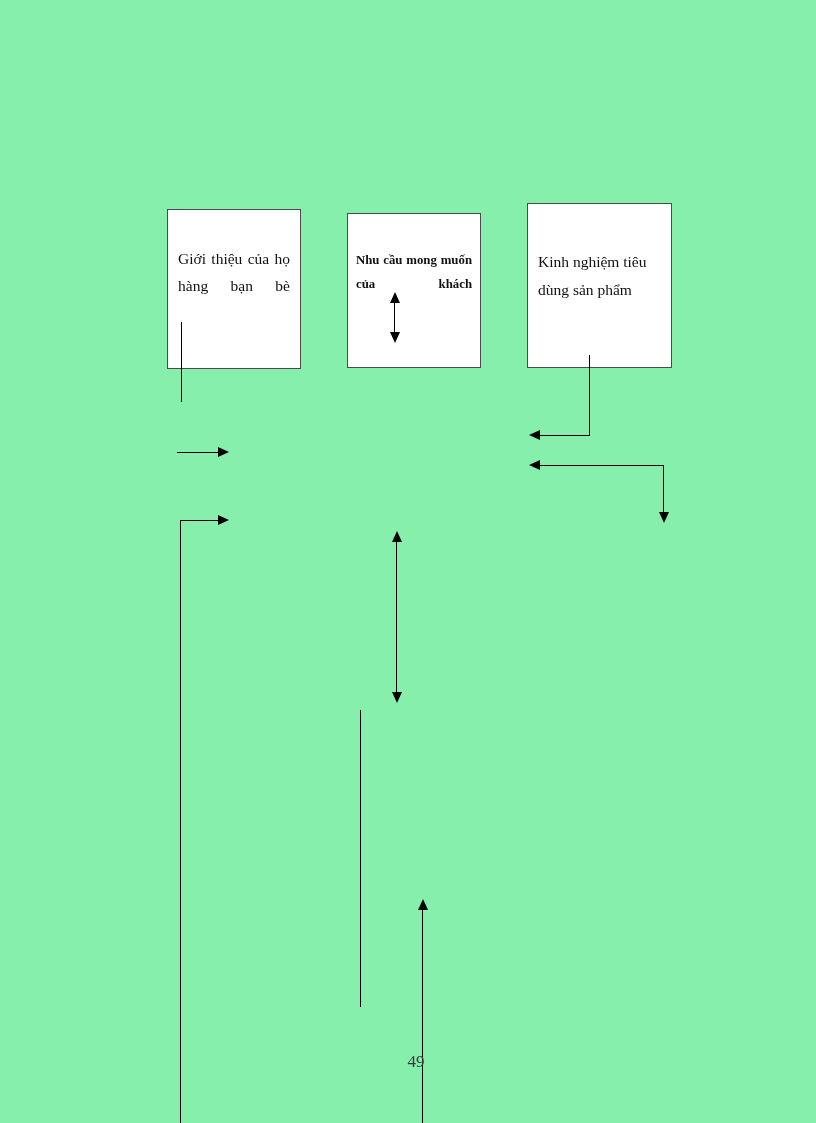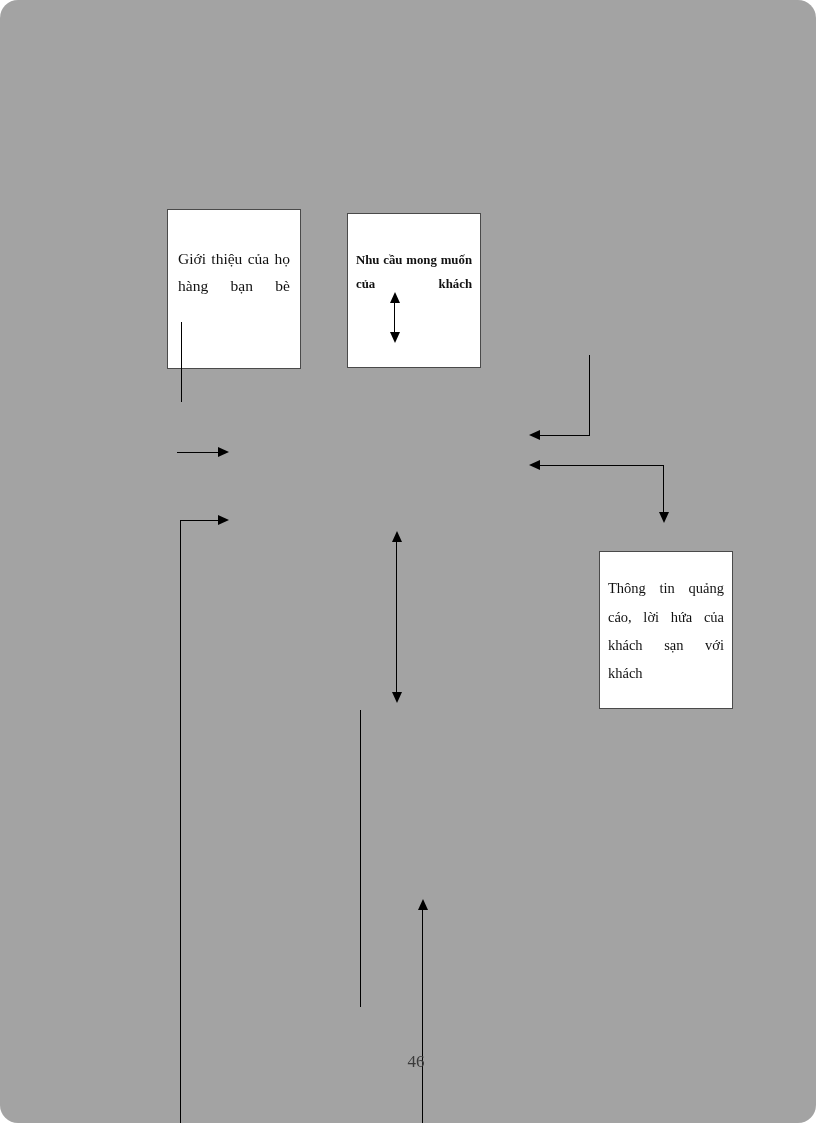--- a/index.html
+++ b/index.html
@@ -8,23 +8,22 @@
     background: #ffffff;
   }
   body {
     font-family: "Liberation Serif", "DejaVu Serif", serif;
     color: #000000;
   }
   #page {
     position: relative;
     width: 816px;
     height: 1123px;
-    background: #a3a3a3;
+    background: #86efac;
     overflow: hidden;
-    border-radius: 18px;
   }
   .node {
     position: absolute;
     box-sizing: border-box;
     border: 1px solid #4a4a4a;
     background: #ffffff;
     display: flex;
     align-items: flex-start;
     justify-content: center;
     flex-direction: column;
@@ -141,25 +140,25 @@
 <div id="page">
 
   <div class="node" id="node-referral">
     <div class="txt">Giới thiệu của họ hàng bạn bè</div>
   </div>
 
   <div class="node" id="node-needs">
     <div class="txt">Nhu cầu mong muốn của khách</div>
   </div>
 
+  <div class="node" id="node-experience">
+    <div class="txt">Kinh nghiệm tiêu dùng sản phẩm</div>
+  </div>
 
 
-  <div class="node" id="node-promises">
-    <div class="txt">Thông tin quảng cáo, lời hứa của khách sạn với khách</div>
-  </div>
 
   <div class="ln v" style="left:181px; top:322px; height:80px;"></div>
 
   <div class="ln v" style="left:394px; top:298px; height:40px;"></div>
   <div class="arrow up" style="left:390px; top:292px;"></div>
   <div class="arrow down" style="left:390px; top:332px;"></div>
 
   <div class="ln v" style="left:589px; top:355px; height:80px;"></div>
 
   <div class="ln h" style="left:540px; top:435px; width:50px;"></div>
@@ -180,15 +179,15 @@
 
   <div class="ln v" style="left:396px; top:540px; height:158px;"></div>
   <div class="arrow up" style="left:392px; top:531px;"></div>
   <div class="arrow down" style="left:392px; top:692px;"></div>
 
   <div class="ln v" style="left:360px; top:710px; height:297px;"></div>
 
   <div class="ln v" style="left:422px; top:908px; height:215px;"></div>
   <div class="arrow up" style="left:418px; top:899px;"></div>
 
-  <div id="page-number">46</div>
+  <div id="page-number">49</div>
 
 </div>
 
 </body></html>

